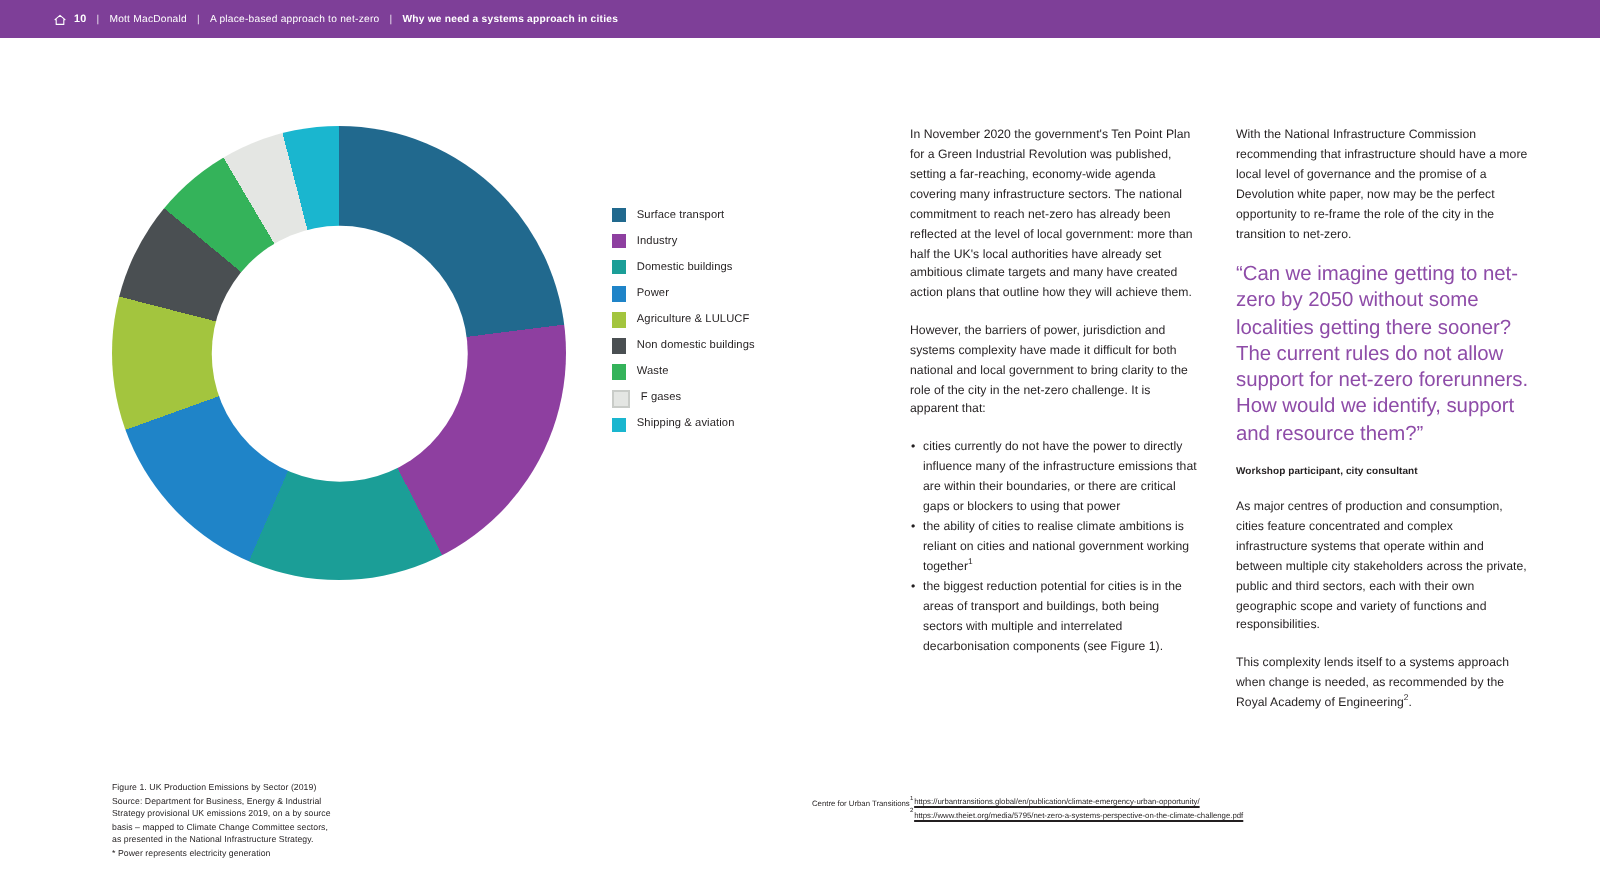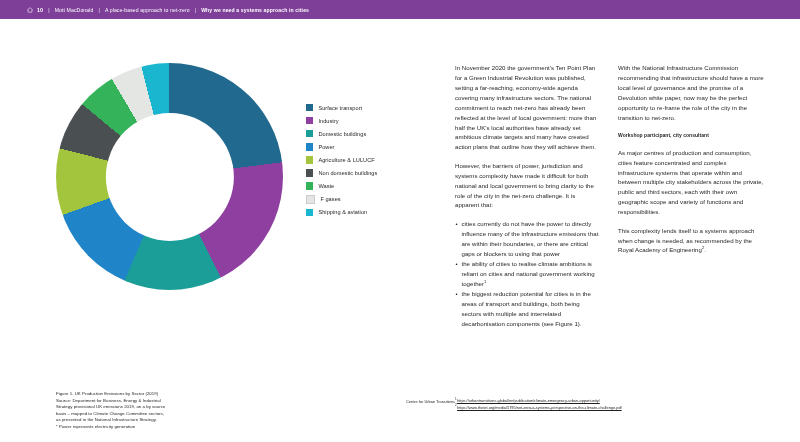--- a/index.html
+++ b/index.html
@@ -293,20 +293,21 @@
     <p>However, the barriers of power, jurisdiction and systems complexity have made it difficult for both national and local government to bring clarity to the role of the city in the net-zero challenge. It is apparent that:</p>
     <ul class="bullets" id="bullets">
         <li><span>cities currently do not have the power to directly influence many of the infrastructure emissions that are within their boundaries, or there are critical gaps or blockers to using that power</span></li>
         <li><span>the ability of cities to realise climate ambitions is reliant on cities and national government working together</span><sup>1</sup></li>
         <li><span>the biggest reduction potential for cities is in the areas of transport and buildings, both being sectors with multiple and interrelated decarbonisation components (see Figure 1).</span></li>
       </ul>
   </div>
 
   <div class="col col-2">
     <p>With the National Infrastructure Commission recommending that infrastructure should have a more local level of governance and the promise of a Devolution white paper, now may be the perfect opportunity to re-frame the role of the city in the transition to net-zero.</p>
+    <p class="pull-quote">“Can we imagine getting to net-zero by 2050 without some localities getting there sooner? The current rules do not allow support for net-zero forerunners. How would we identify, support and resource them?”</p>
     <p class="quote-attrib">Workshop participant, city consultant</p>
     <p>As major centres of production and consumption, cities feature concentrated and complex infrastructure systems that operate within and between multiple city stakeholders across the private, public and third sectors, each with their own geographic scope and variety of functions and responsibilities.</p>
     <p><span>This complexity lends itself to a systems approach when change is needed, as recommended by the Royal Academy of Engineering</span><sup>2</sup><span>.</span></p>
   </div>
 
   <div class="footnotes">
     <span class="fn-label">Centre for Urban Transitions</span>
     <div id="fn-list">
         <div class="fn-row"><span class="fn-sup">1</span><span class="fn-link">https://urbantransitions.global/en/publication/climate-emergency-urban-opportunity/</span></div>
         <div class="fn-row"><span class="fn-sup">2</span><span class="fn-link">https://www.theiet.org/media/5795/net-zero-a-systems-perspective-on-the-climate-challenge.pdf</span></div>

